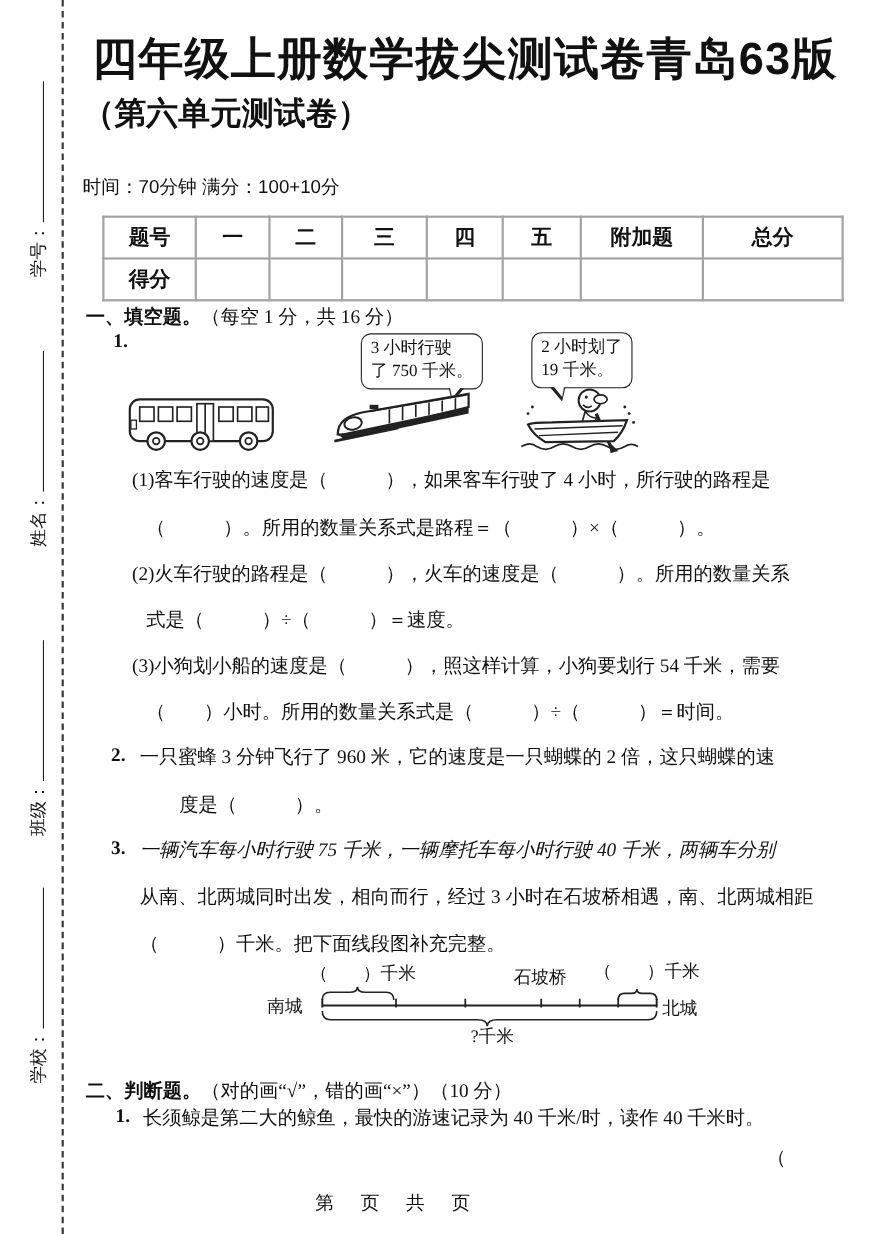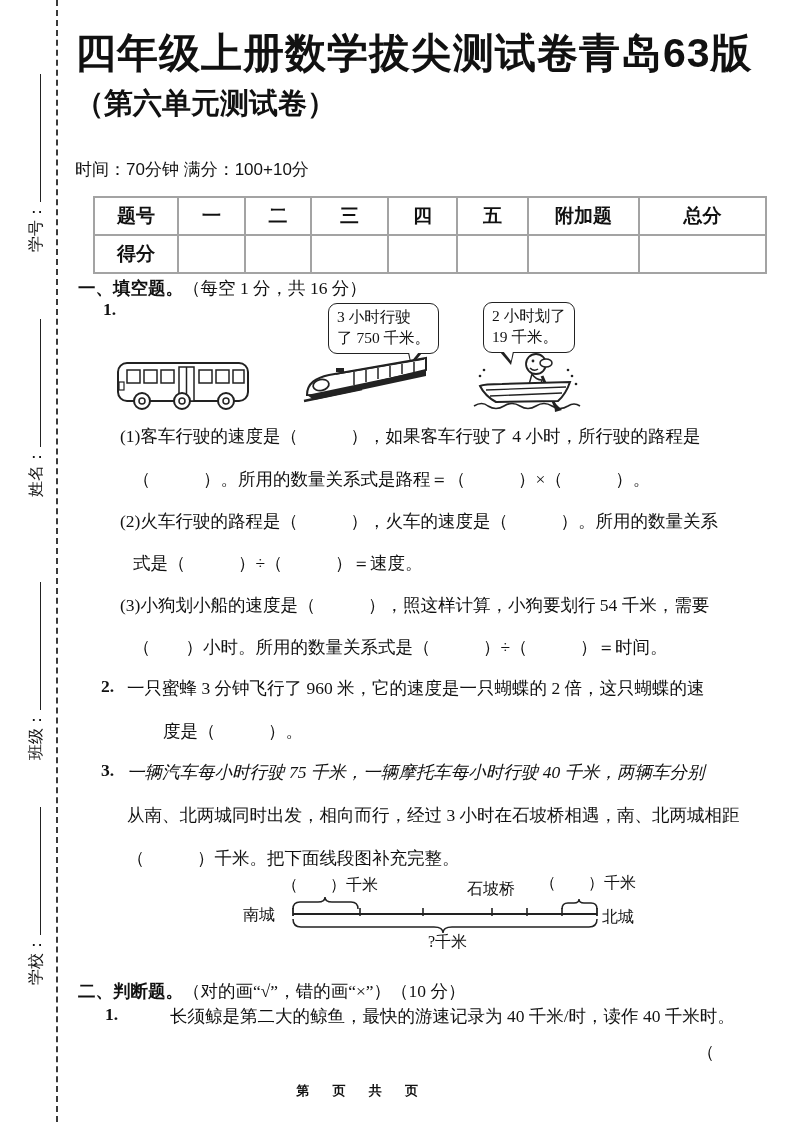--- a/index.html
+++ b/index.html
@@ -13,21 +13,21 @@
   
   .cut-line { position:absolute; left:56px; top:0; height:1122px; border-left:2px dashed #3a3a3a; }
   .side-field {
     position:absolute; left:24px; width:188px; line-height:24px;
     transform:rotate(-90deg); transform-origin:0 0;
     font-size:16px; white-space:nowrap;
   }
   .side-field .blank { display:inline-block; width:128px; border-bottom:1.5px solid #222; height:14px; vertical-align:baseline; margin-left:2px; }
   
   .title {
-    position:absolute; left:75px; top:26px; width:695px; 
+    position:absolute; left:75px; top:26px; width:695px; text-align:center;
     font-family:"Liberation Sans","DejaVu Sans",sans-serif;
     font-size:41px; font-weight:bold; letter-spacing:1px; white-space:nowrap;
   }
   .subtitle {
     position:absolute; left:75px; top:84px; width:695px; text-align:left;
     font-family:"Liberation Sans","DejaVu Sans",sans-serif;
     font-size:29px; font-weight:bold;
   }
   .meta {
     position:absolute; left:75px; top:158px; width:690px; text-align:left;
@@ -49,21 +49,21 @@
   .bubble {
     position:absolute; border:1.7px solid #222; border-radius:9px;
     padding:3px 8px 4px 8px; font-size:15.5px; line-height:1.35;
     background:#fff; text-align:left; white-space:nowrap;
   }
   .bubble .tail, .bubble .tail-in { position:absolute; width:0; height:0; border-style:solid; }
   .tail-l  { bottom:-13px; left:16px;  border-width:13px 3px 0 11px; border-color:#222 transparent transparent transparent; }
   .tail-l-in { bottom:-9px; left:19px; border-width:10px 2px 0 8px; border-color:#fff transparent transparent transparent; }
   .tail-r  { bottom:-13px; right:16px; border-width:13px 11px 0 3px; border-color:#222 transparent transparent transparent; }
   .tail-r-in { bottom:-9px; right:19px; border-width:10px 8px 0 2px; border-color:#fff transparent transparent transparent; }
-  .footer { position:absolute; left:0; top:1082px; width:724px; text-align:center; font-size:13px; letter-spacing:10px;font-weight:bold; }
+  .footer { position:absolute; left:0; top:1082px; width:724px; text-align:center; font-size:17px; letter-spacing:10px; }
 </style>
 </head>
 <body>
 
 <div class="page">
 
   <div class="cut-line"></div>
 
   <div class="side-field" style="top:252px;">
     <span>学号：</span><span class="blank"></span>
@@ -225,18 +225,18 @@
     <text x="3" y="48" font-size="16" fill="#111">南城</text>
     <text x="362" y="50" font-size="16" fill="#111">北城</text>
     <text x="188" y="75" font-size="16" fill="#111">?千米</text>
   </svg>
 
   <div class="line" style="left:78px; top:959px;margin-top:20px;">
     <span class="sec-bold">二、判断题。</span><span class="sec-note">（对的画“√”，错的画“×”）（10 分）</span>
   </div>
 
   <div class="line qnum" style="left:105px; top:1004px;">1.</div>
-  <div class="line" style="left:130px; top:1004px;margin-left:40px;">长须鲸是第二大的鲸鱼，最快的游速记录为 40 千米/时，读作 40 千米时。</div>
+  <div class="line" style="left:130px; top:1004px;">长须鲸是第二大的鲸鱼，最快的游速记录为 40 千米/时，读作 40 千米时。</div>
   <div class="line" style="left:697px; top:1040px;">（</div>
 
   <div class="footer">第 页 共 页</div>
 
 </div>
 
 </body></html>

